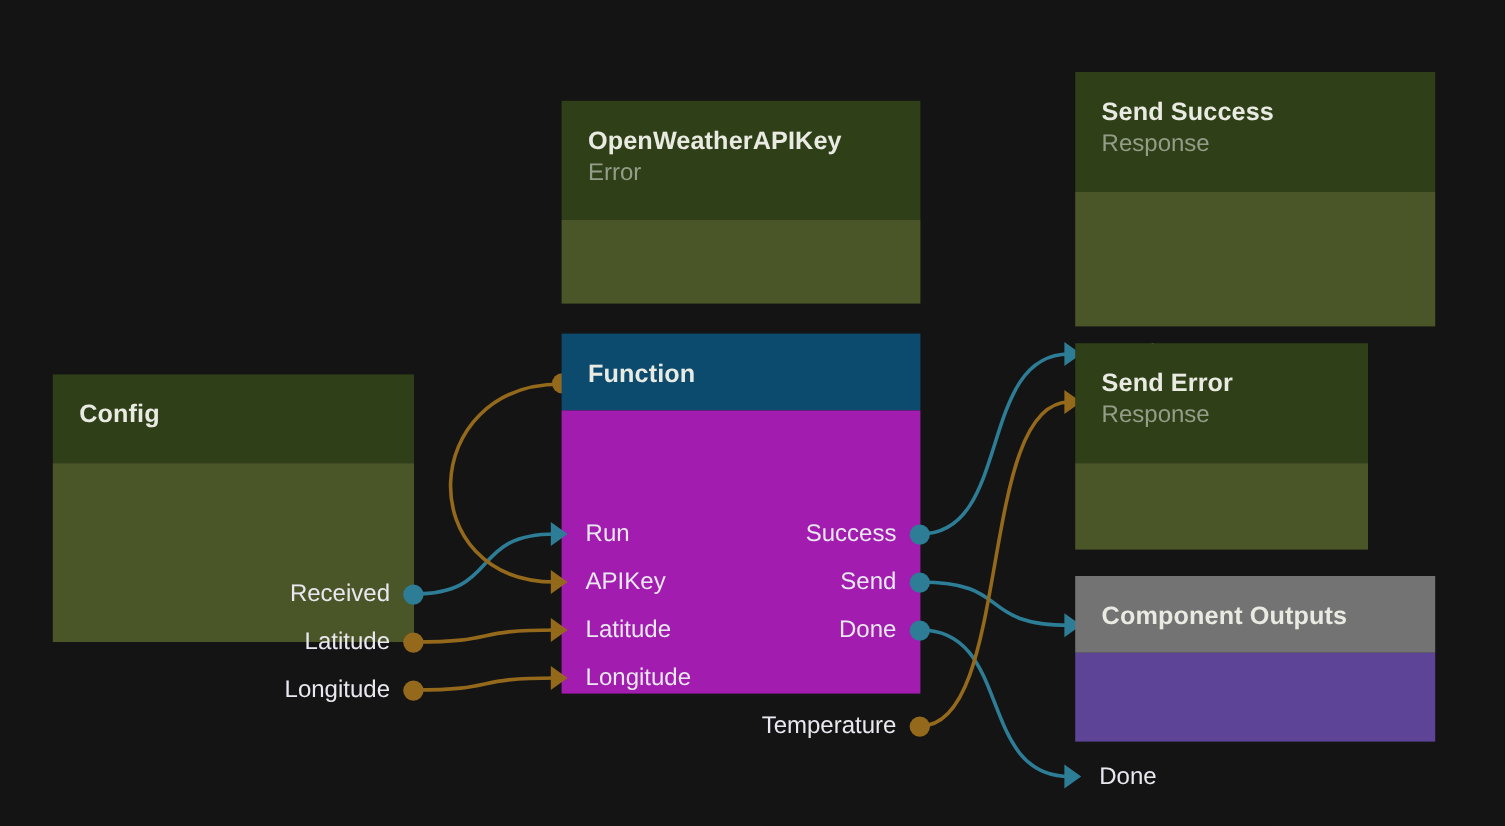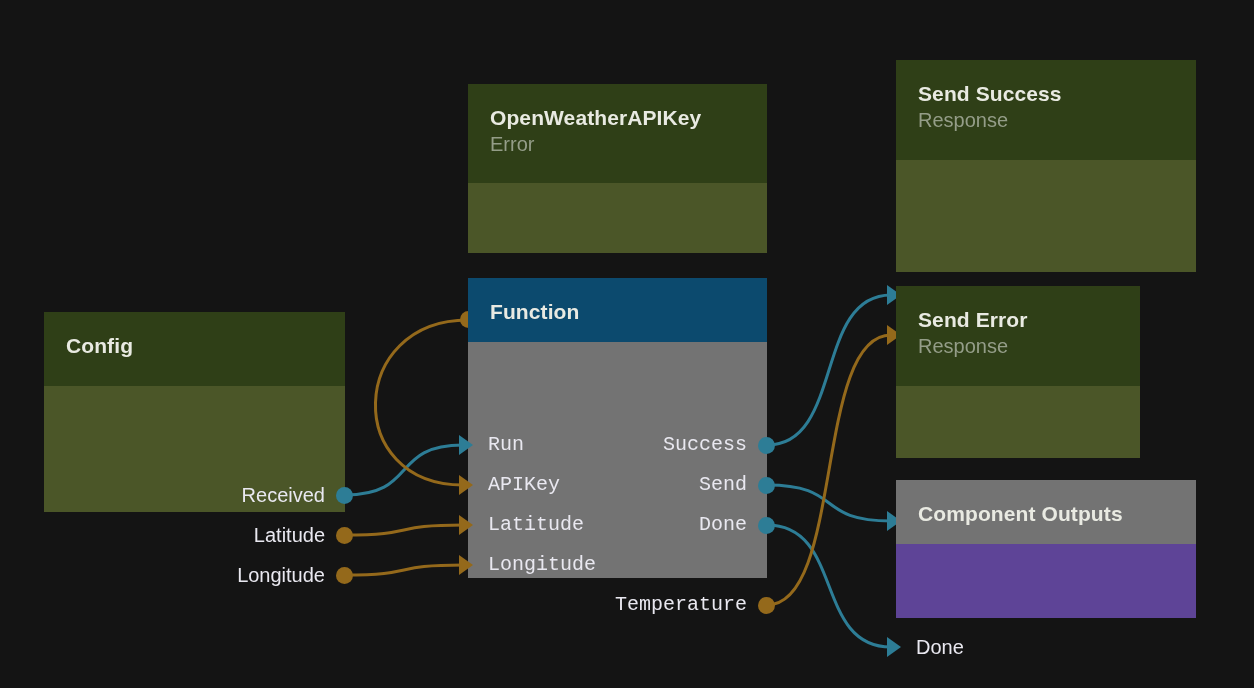--- a/index.html
+++ b/index.html
@@ -95,21 +95,21 @@
     height: 0;
     border-top: 10px solid transparent;
     border-bottom: 10px solid transparent;
   }
   
   .theme-green .node-header { background: #2f3f17; }
   .theme-green .node-body   { background: #4b5628; }
   .theme-green .node-subtitle { color: #949d88; }
   
   .theme-magenta .node-header { background: #0c4a6e; }
-  .theme-magenta .node-body   { background: #737373; font-family: Liberation Mono, monospace; }
+  .theme-magenta .node-body   { background: #a21caf; }
   
   .theme-purple .node-header { background: #737373; }
   .theme-purple .node-body   { background: #5e4497; }
 </style>
 </head>
 <body>
 
 <div id="canvas" style="width: 1254px; height: 688px; background: rgb(20, 20, 20);">
   <svg id="wires" viewBox="0 0 1254 688" xmlns="http://www.w3.org/2000/svg">
       <path d="M 345 495 C 418.15999999999997 495, 389.84000000000003 445, 463 445" stroke="#2d7d96" stroke-width="3" fill="none" stroke-linecap="round"></path>
@@ -118,21 +118,21 @@
       <path d="M 345 575 C 418.15999999999997 575, 389.84000000000003 565, 463 565" stroke="#94691b" stroke-width="3" fill="none" stroke-linecap="round"></path>
       <path d="M 767 445 C 843.88 445, 814.12 295, 891 295" stroke="#2d7d96" stroke-width="3" fill="none" stroke-linecap="round"></path>
       <path d="M 767 485 C 843.88 485, 814.12 521, 891 521" stroke="#2d7d96" stroke-width="3" fill="none" stroke-linecap="round"></path>
       <path d="M 767 525 C 843.88 525, 814.12 647, 891 647" stroke="#2d7d96" stroke-width="3" fill="none" stroke-linecap="round"></path>
       <path d="M 767 605 C 843.88 605, 814.12 335, 891 335" stroke="#94691b" stroke-width="3" fill="none" stroke-linecap="round"></path>
     </svg>
 <div class="node theme-green" style="left: 44px; top: 312px; width: 301px;">
       <div class="node-header" style="height: 74px;">
         <div class="node-title">Config</div>
       </div>
-      <div class="node-body" style="height: 126px;">
+      <div class="node-body" style="height: 149px;">
         <div class="port-row out" style="top: 96px;">
           <span class="port-label">Received</span>
         </div>
         <div class="port-marker" style="right: -8px; top: 101px;">
           <div class="marker-dot" style="background: rgb(45, 125, 150);"></div>
         </div>
         <div class="port-row out" style="top: 136px;">
           <span class="port-label">Latitude</span>
         </div>
         <div class="port-marker" style="right: -8px; top: 141px;">

